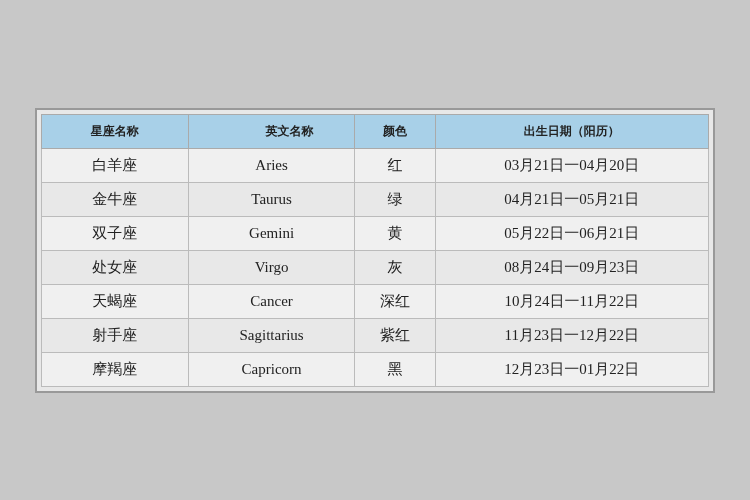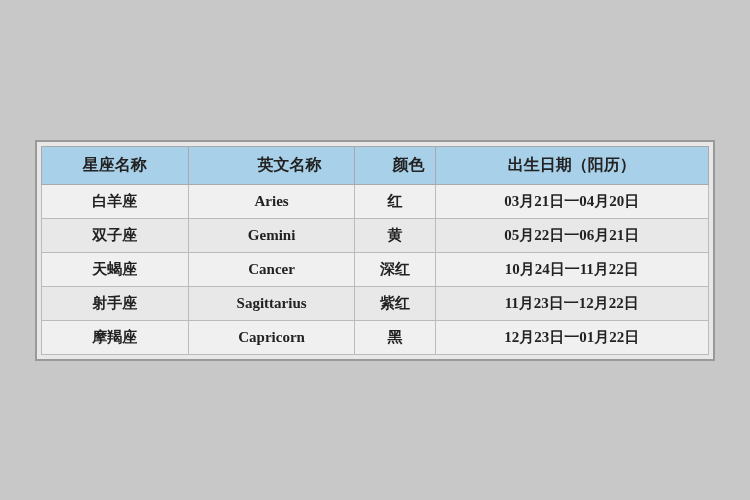--- a/index.html
+++ b/index.html
@@ -32,54 +32,52 @@
     }
 
     thead tr {
       background-color: #a8d0e8;
     }
 
     thead th {
       border: 1px solid #aaa;
       padding: 8px 10px;
       text-align: center;
-      font-size: 16px;
+      font-size: 12px;
       font-weight: bold;
       color: #222;
     }
 
     tbody tr {
       background-color: #f0f0f0;
     }
 
     tbody tr:nth-child(even) {
       background-color: #e8e8e8;
     }
 
     tbody td {
       border: 1px solid #bbb;
       padding: 7px 10px;
       text-align: center;
       font-size: 15px;
       color: #222;
-      font-weight: bold;
     }
 
     .col-chinese {
       width: 22%;
     }
 
     .col-english {
       width: 25%;
       padding-left: 46px;
     }
 
     .col-color {
       width: 12%;
-      text-align: right;
     }
 
     .col-date {
       width: 41%;
     }
   </style>
 </head>
 <body>
 
 <div class="table-container">
@@ -93,24 +91,36 @@
       </tr>
     </thead>
     <tbody id="table-body">
     <tr>
           <td>白羊座</td>
           <td>Aries</td>
           <td>红</td>
           <td>03月21日一04月20日</td>
         </tr>
         <tr>
+          <td>金牛座</td>
+          <td>Taurus</td>
+          <td>绿</td>
+          <td>04月21日一05月21日</td>
+        </tr>
+        <tr>
           <td>双子座</td>
           <td>Gemini</td>
           <td>黄</td>
           <td>05月22日一06月21日</td>
+        </tr>
+        <tr>
+          <td>处女座</td>
+          <td>Virgo</td>
+          <td>灰</td>
+          <td>08月24日一09月23日</td>
         </tr>
         <tr>
           <td>天蝎座</td>
           <td>Cancer</td>
           <td>深红</td>
           <td>10月24日一11月22日</td>
         </tr>
         <tr>
           <td>射手座</td>
           <td>Sagittarius</td>

